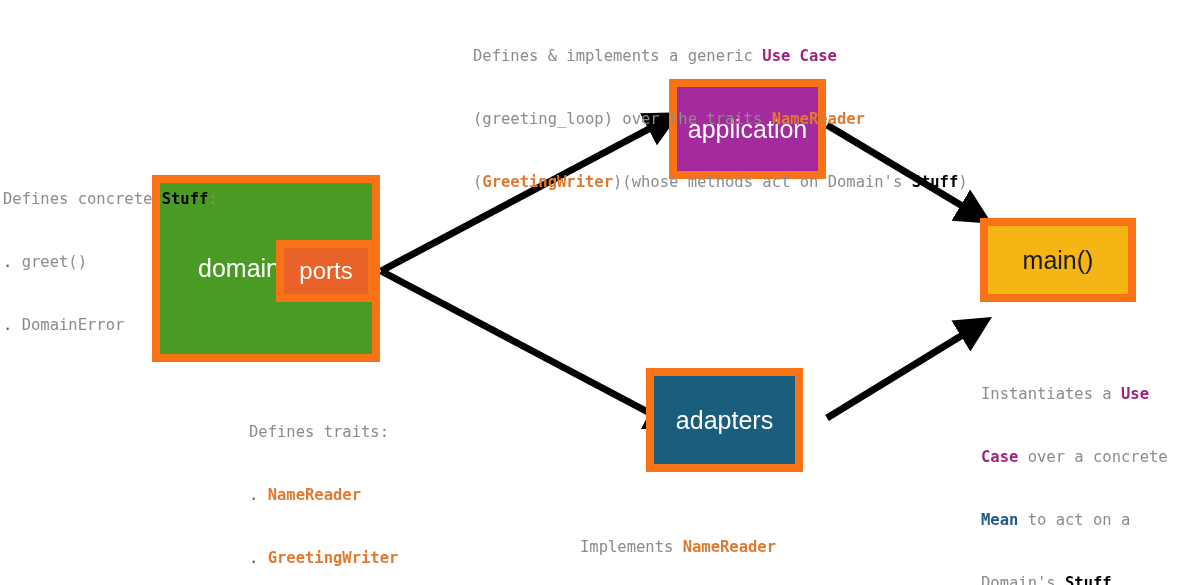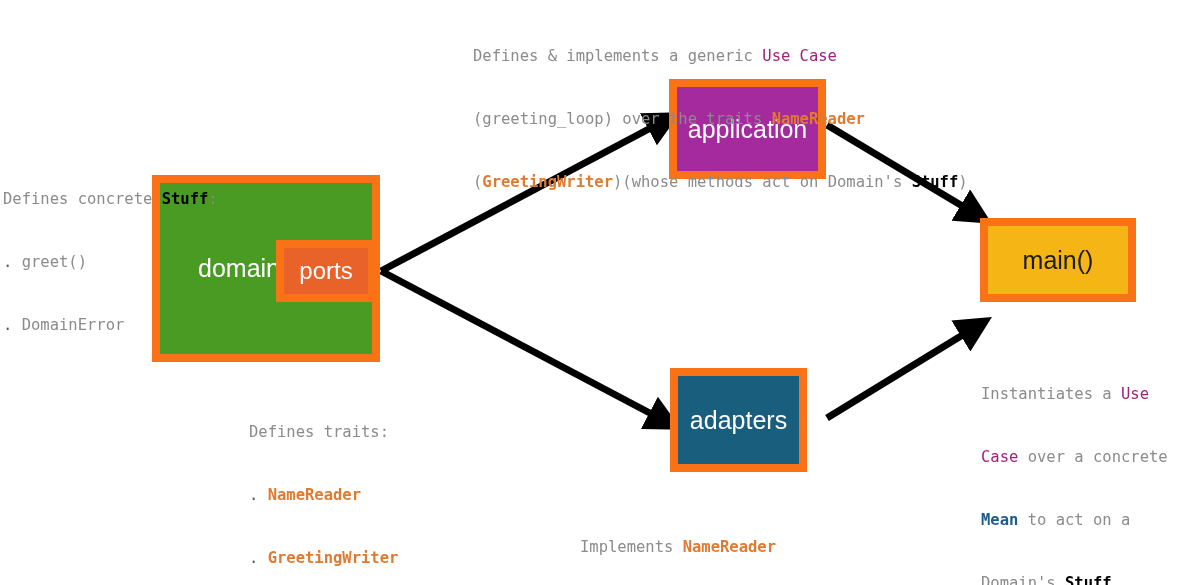--- a/index.html
+++ b/index.html
@@ -22,21 +22,21 @@
     font-family: "DejaVu Sans Mono", monospace;
     font-size: 15.5px;
     line-height: 21px;
     color: #8b8b8b;
     white-space: pre;
     letter-spacing: 0px;
   }
   .annot .ln { display: block; }
   .k-green  { color: #000000; font-weight: bold; }
   .k-orange { color: #e07a30; font-weight: bold; }
-  .k-purple { color: #a0207a; font-weight: normal; }
+  .k-purple { color: #a0207a; font-weight: bold; }
   .k-blue   { color: #1f5c8b; font-weight: bold; }
   .bullet   { color: #555555; }
 
   
   .box {
     position: absolute;
     border: 8px solid #f97316;
     box-sizing: border-box;
     display: flex;
     align-items: center;
@@ -57,22 +57,22 @@
     width: 100px; height: 62px;
     background: #e8622a;
     font-size: 24px;
   }
   #application-box {
     left: 669px; top: 79px;
     width: 157px; height: 100px;
     background: #a52a9e;
   }
   #adapters-box {
-    left: 670px; top: 368px;
-    width: 137px; height: 104px;
+    left: 646px; top: 368px;
+    width: 157px; height: 104px;
     background: #1a5e7e;
   }
   #main-box {
     left: 980px; top: 218px;
     width: 156px; height: 84px;
     background: #f5b615;
     color: #1a1a1a;
   }
 
   #arrows {

